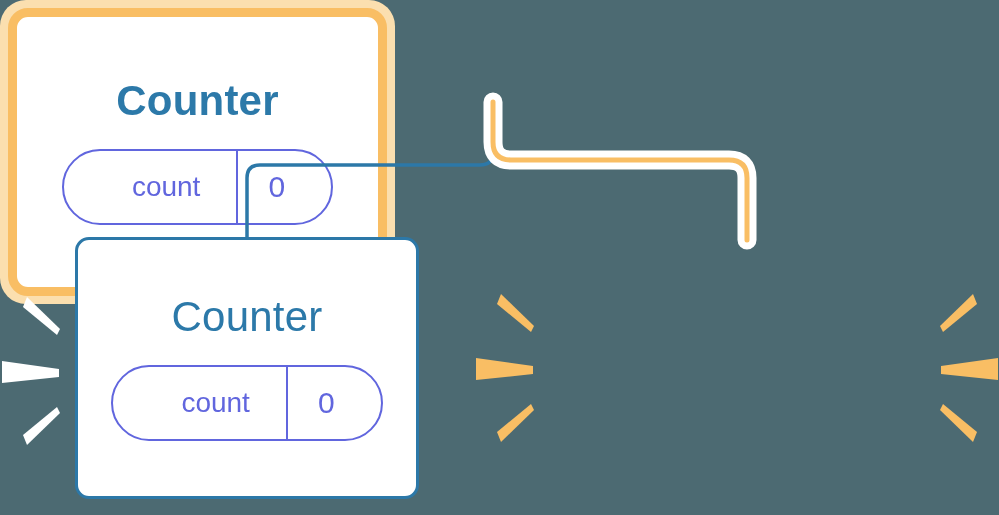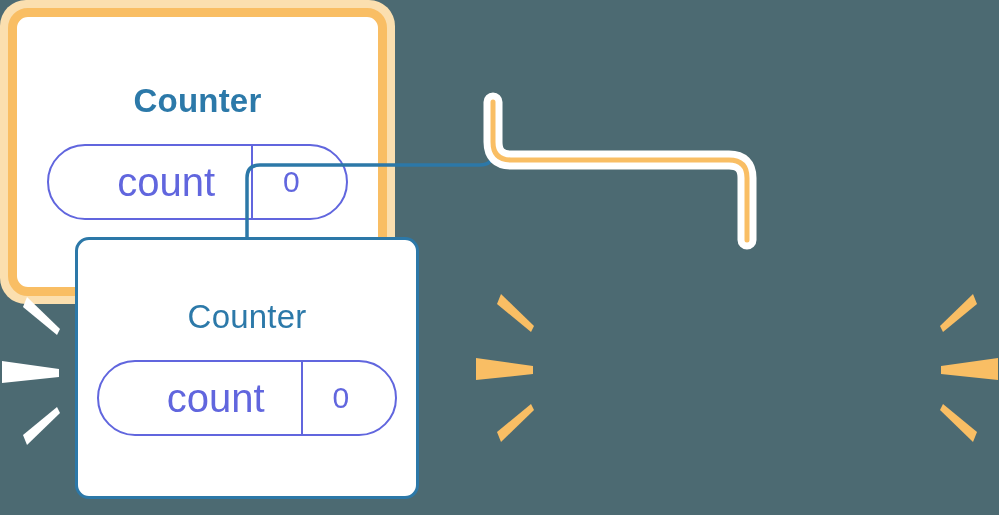--- a/index.html
+++ b/index.html
@@ -84,21 +84,21 @@
     border: 9px solid #F9BE64;
     border-radius: 20px;
     background: #FFFFFF;
     display: flex;
     flex-direction: column;
     align-items: center;
     justify-content: center;
   }
 
   .node-title {
-    font-size: 33px;
+    font-size: 42px;
     color: #2C79A9;
     line-height: 1;
     margin-bottom: 27px;
     letter-spacing: 0.2px;
     white-space: nowrap;
   }
   .node-title.bold {
     font-weight: bold;
     color: #2C79A9;
   }
@@ -112,21 +112,21 @@
     border-radius: 38px;
     background: #FFFFFF;
     box-sizing: border-box;
     overflow: hidden;
   }
   .state-pill .pill-key {
     display: flex;
     align-items: center;
     justify-content: center;
     padding: 0 36px 0 48px;
-    font-size: 40px;
+    font-size: 28px;
     color: #6166DE;
     line-height: 1;
     margin-left: 20px;
   }
   .state-pill .pill-divider {
     width: 2px;
     background: #6166DE;
     flex: 0 0 2px;
   }
   .state-pill .pill-value {

